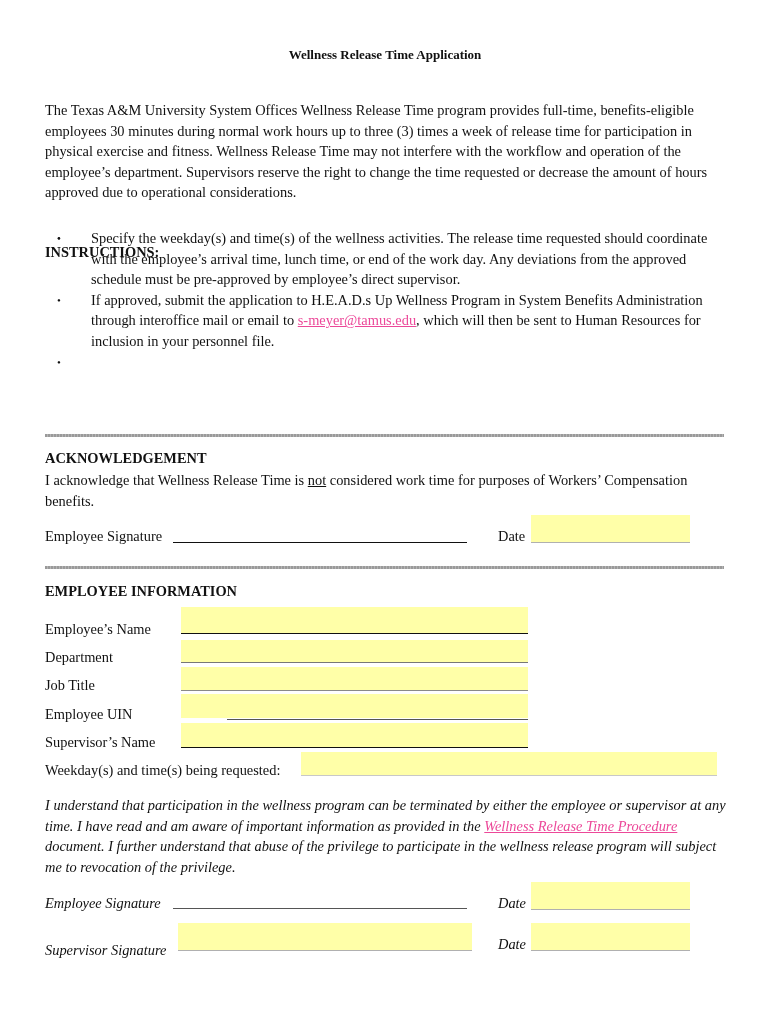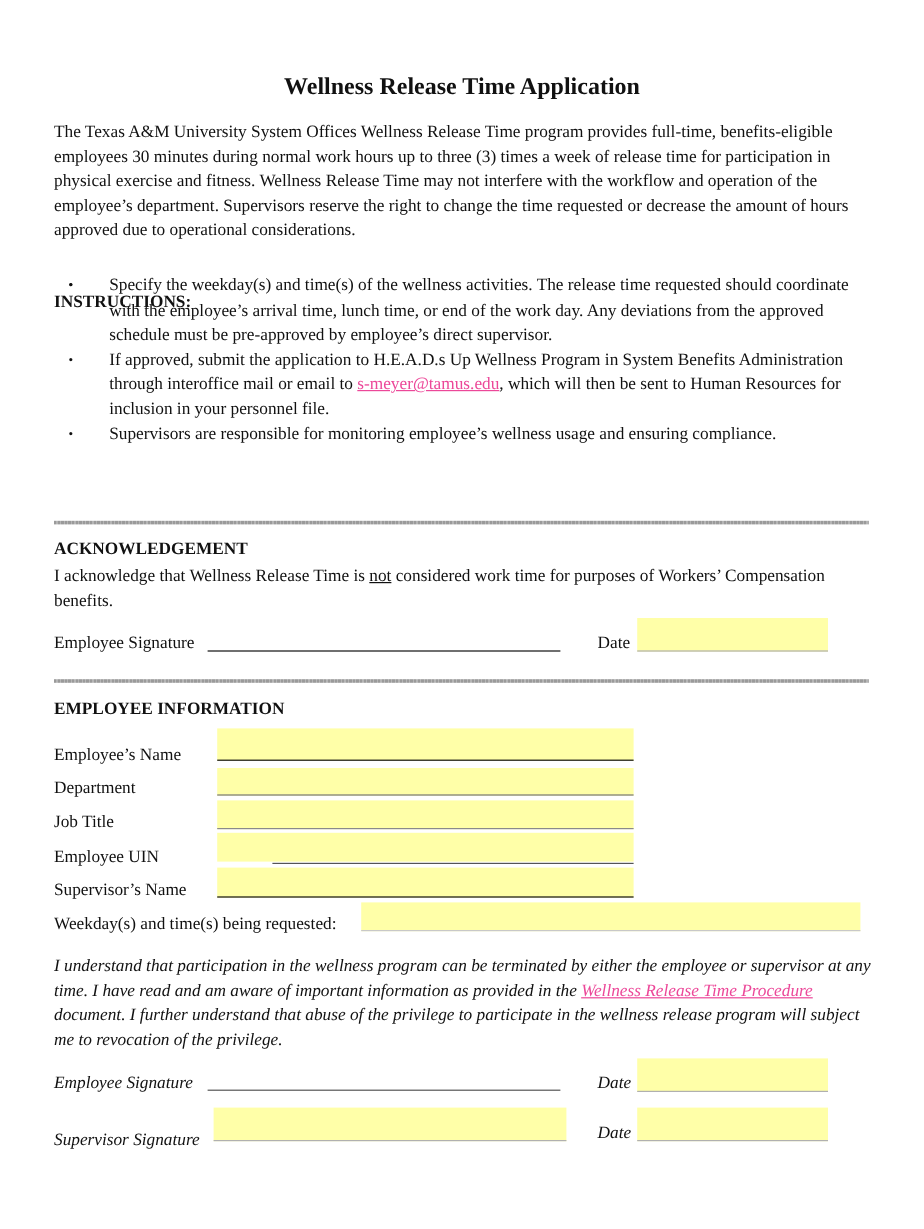--- a/index.html
+++ b/index.html
@@ -1,19 +1,19 @@
 <!DOCTYPE html>
 <html><head>
 <meta charset="utf-8">
 <style>
   html, body { margin:0; padding:0; background:#ffffff; }
   body { width:770px; height:1024px; position:relative; overflow:hidden;
          font-family:"Liberation Serif", "DejaVu Serif", serif; color:#111; font-size:14.4px; }
   .abs { position:absolute; }
-  .title { left:0; width:770px; top:61px; text-align:center; font-weight:bold; font-size:20px; }
+  .title { left:0; width:770px; top:47px; text-align:center; font-weight:bold; font-size:13px; }
   .para { left:45px; width:690px; line-height:20.6px; }
   .intro { top:100px; }
   .heading { font-weight:bold; left:45px; }
   .bullets { left:45px; top:228px; width:690px; line-height:20.6px; margin:0; padding:0; list-style:none; }
   .bullets li { position:relative; padding-left:46px; }
   .bullets li .dot { position:absolute; left:12px; top:0; font-size:11px; }
   a.link { color:#ec4899; text-decoration:underline; }
   .sep { left:45px; width:679px; height:3px; background:repeating-linear-gradient(90deg,#9a9a9a 0 2px,#b5b5b5 2px 3px); }
   .row { left:45px; height:22px; line-height:22px; }
   .field { background:#ffffa8; border-bottom:1.5px solid #111; box-sizing:border-box; }
@@ -36,21 +36,20 @@
   <li>
     <span class="dot">•</span>
     <span>Specify the weekday(s) and time(s) of the wellness activities. The release time requested should coordinate with the employee’s arrival time, lunch time, or end of the work day. Any deviations from the approved schedule must be pre-approved by employee’s direct supervisor.</span>
   </li>
   <li>
     <span class="dot">•</span>
     <span>If approved, submit the application to H.E.A.D.s Up Wellness Program in System Benefits Administration through interoffice mail or email to </span><a class="link">s-meyer@tamus.edu</a><span>, which will then be sent to Human Resources for inclusion in your personnel file.</span>
   </li>
   <li>
     <span class="dot">•</span>
-    <span>Supervisors are responsible for monitoring employee’s wellness usage and ensuring compliance.</span>
   </li>
 </ul>
 
 <div class="abs sep" style="top:434px;"></div>
 
 <div class="abs heading" style="top:450px;">ACKNOWLEDGEMENT</div>
 <div class="abs para" style="top:470px;">
   <span>I acknowledge that Wellness Release Time is </span><u class="not">not</u><span> considered work time for purposes of Workers’ Compensation benefits.</span>
 </div>
 

